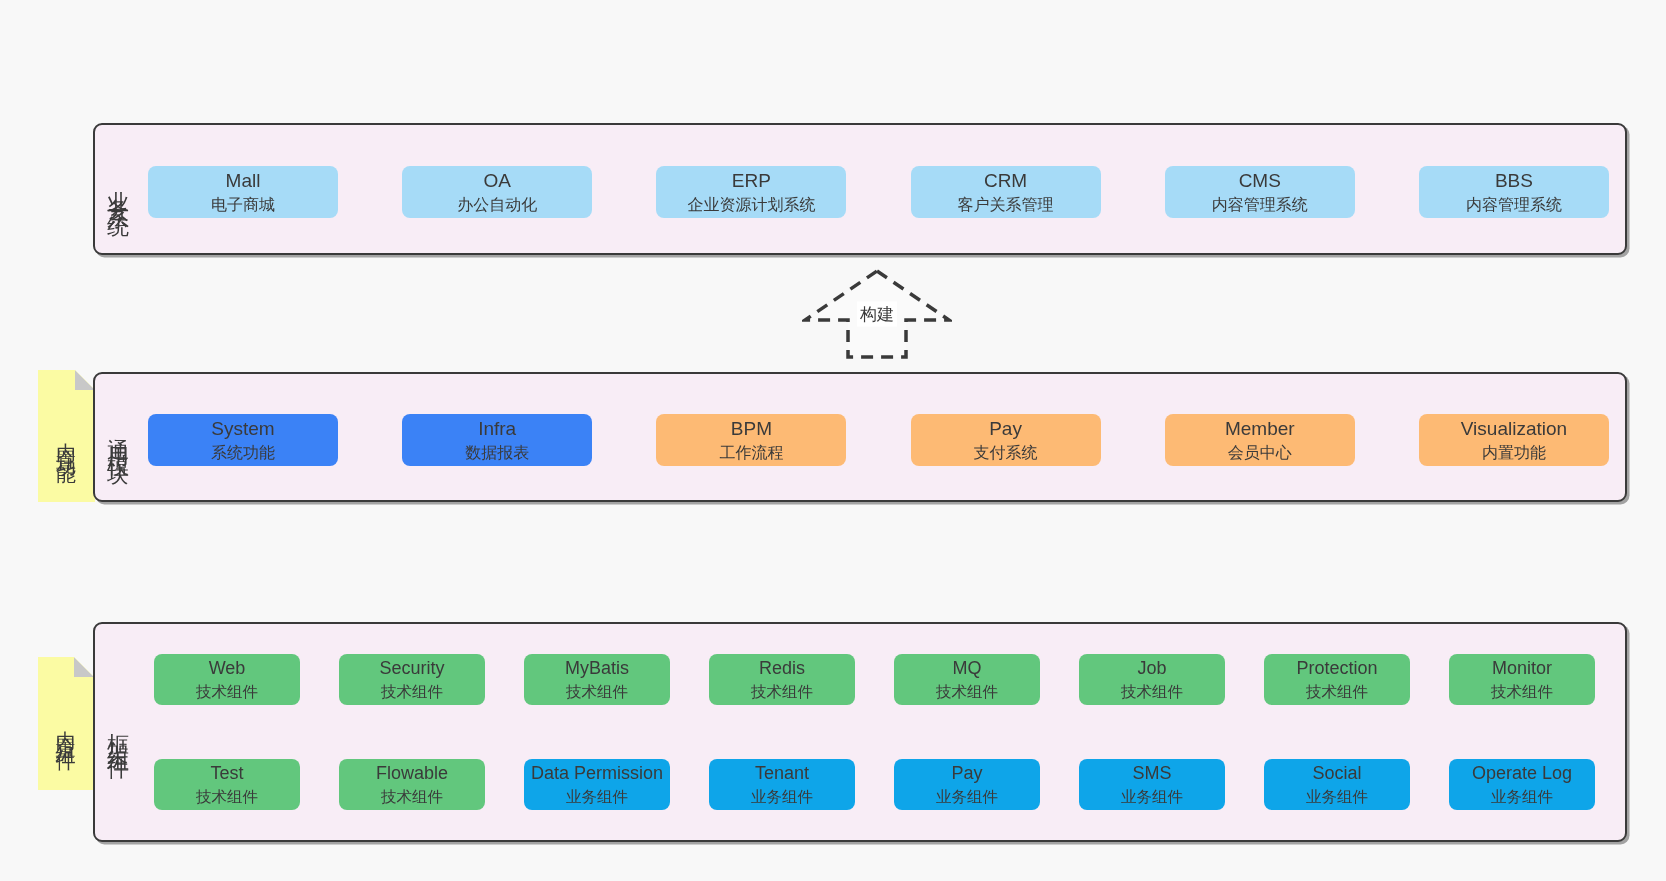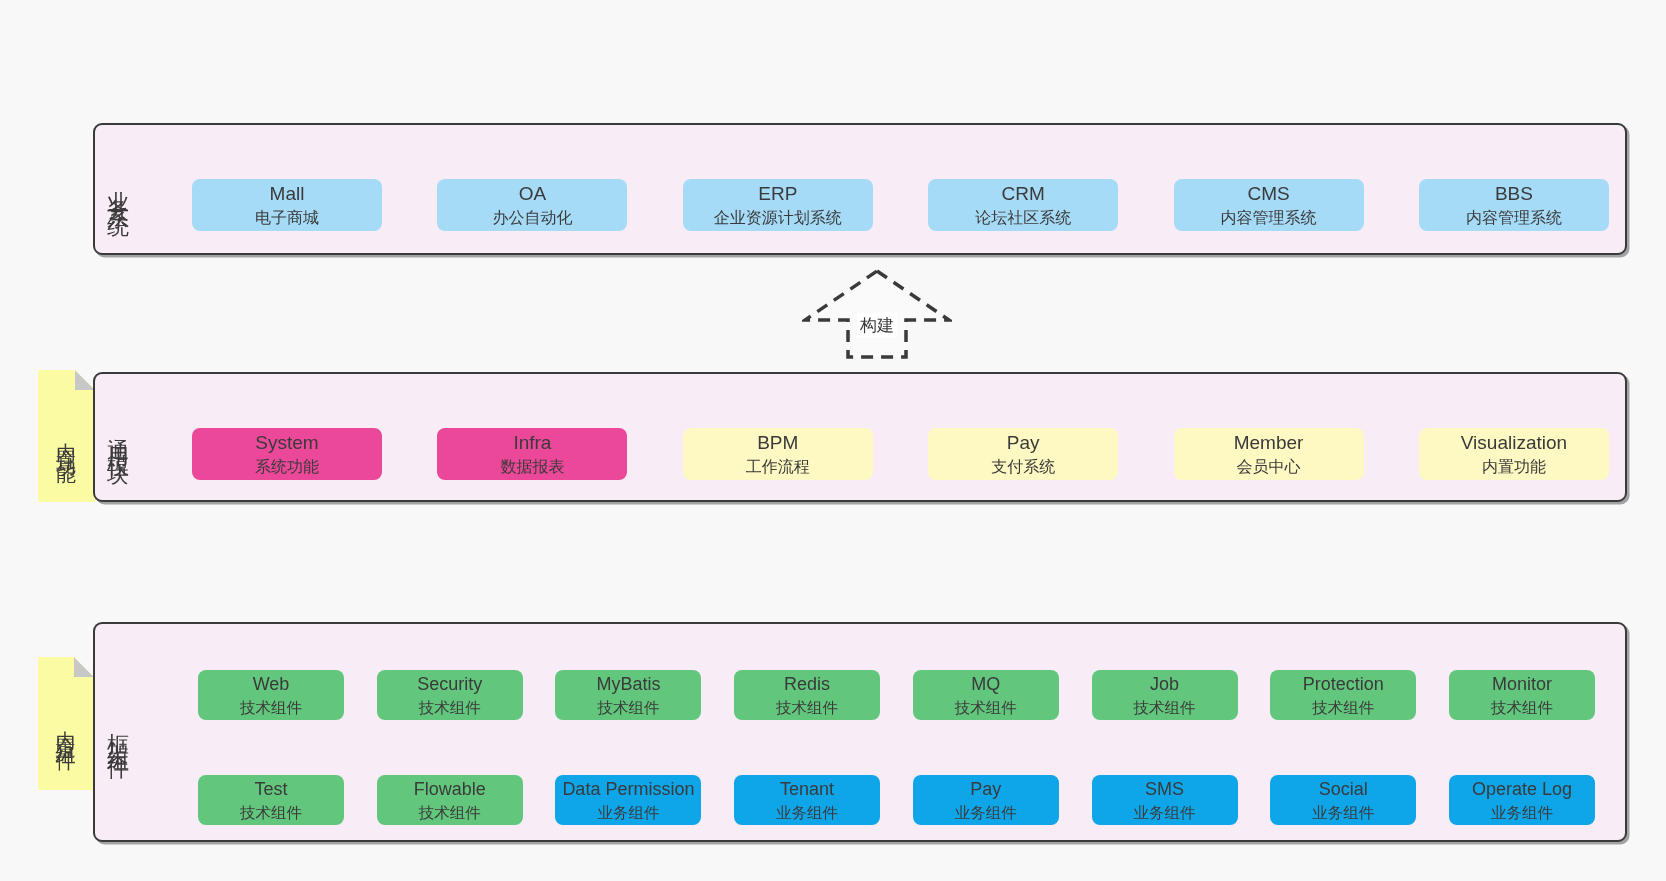--- a/index.html
+++ b/index.html
@@ -30,21 +30,21 @@
   .vlabel{
     position:absolute;left:12px;top:50%;
     transform:translateY(-50%);
     writing-mode:vertical-rl;text-orientation:upright;
     font-size:22px;letter-spacing:8px;line-height:1;
     color:#3a3a3a;white-space:nowrap;
   }
 
   .row{
     position:absolute;left:53px;right:16px;
-    display:flex;justify-content:space-between;align-items:flex-end;margin-left:44px;
+    display:flex;justify-content:space-between;align-items:center;
   }
   .band-business .row{top:28px;bottom:22px;}
   .band-modules  .row{top:26px;bottom:20px;}
   .band-components .row{left:59px;right:30px;height:81px;}
   .band-components .row1{top:15px;gap:19px;}
   .band-components .row2{top:120px;}
 
   
   .box{
     border-radius:8px;
@@ -54,32 +54,32 @@
     padding:2px 4px;box-sizing:border-box;
   }
   .row-6 .box{width:190px;}
   .row-8 .box{width:146px;}
   .box .en{font-size:19px;}
   .box .zh{font-size:16px;}
   .row-8 .box .en{font-size:18px;}
   .row-8 .box .zh{font-size:15.5px;}
 
   .blue {background:#a6dbf7;}
-  .red  {background:#ec4899;}
-  .pink {background:#fef9c3;}
+  .red  {background:#3b82f6;}
+  .pink {background:#fdba74;}
   .green{background:#62c77d;}
   .green-light{background:#0ea5e9;}
 
   
   .arrow{position:absolute;width:150px;height:92px;z-index:1;}
   .arrow-build{left:802px;top:268px;}
   .arrow-implement{left:818px;top:516px;}
   .arrow svg{position:absolute;left:0;top:0;}
   .arrow-label{
-    position:absolute;left:50%;top:57px;
+    position:absolute;left:50%;top:46px;
     transform:translate(-50%,-50%);
     background:#ffffff;padding:1px 3px;
     font-size:17px;white-space:nowrap;
   }
 
   
   .sticky{
     position:absolute;z-index:1;
     background:#fbfba3;
     clip-path:polygon(0 0, calc(100% - 20px) 0, 100% 20px, 100% 100%, 0 100%);
@@ -122,21 +122,21 @@
       <div class="box blue">
         <span class="en">OA</span>
         <span class="zh">办公自动化</span>
       </div>
       <div class="box blue">
         <span class="en">ERP</span>
         <span class="zh">企业资源计划系统</span>
       </div>
       <div class="box blue">
         <span class="en">CRM</span>
-        <span class="zh">论坛社区系统</span>
+        <span class="zh">客户关系管理</span>
       </div>
       <div class="box blue">
         <span class="en">CMS</span>
         <span class="zh">内容管理系统</span>
       </div>
       <div class="box blue">
         <span class="en">BBS</span>
         <span class="zh">内容管理系统</span>
       </div>
     </div>

